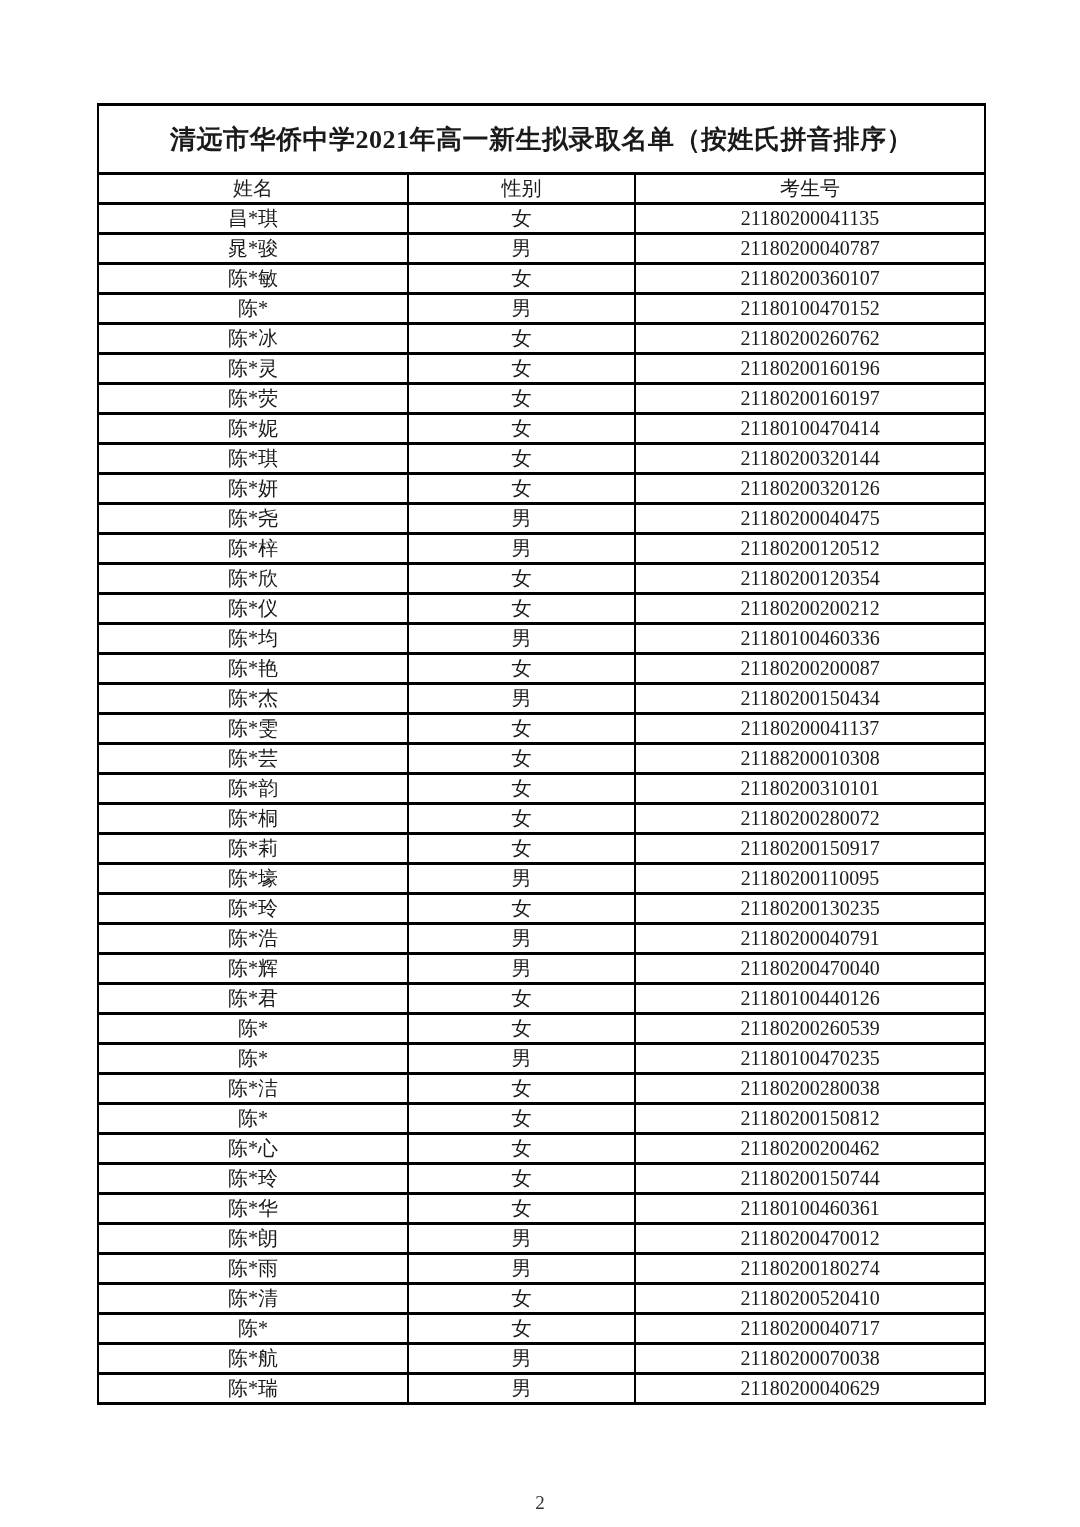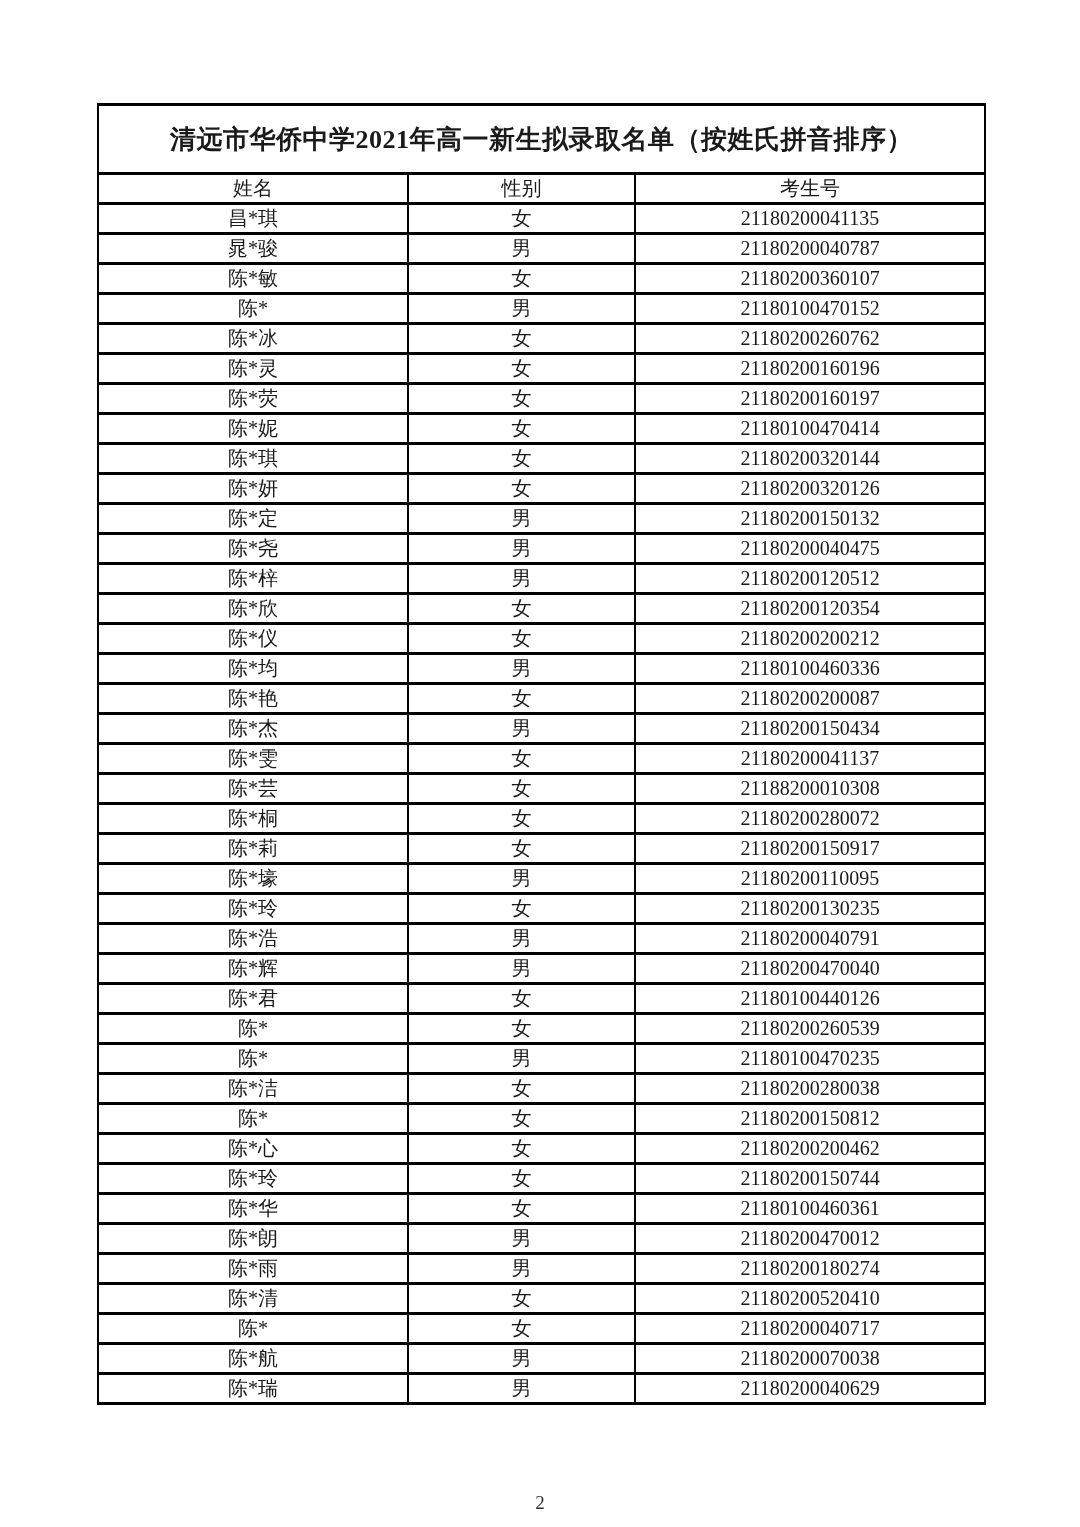--- a/index.html
+++ b/index.html
@@ -104,25 +104,20 @@
           <td>陈*琪</td>
           <td>女</td>
           <td>21180200320144</td>
         </tr>
         <tr>
           <td>陈*妍</td>
           <td>女</td>
           <td>21180200320126</td>
         </tr>
         <tr>
-          <td>陈*定</td>
-          <td>男</td>
-          <td>21180200150132</td>
-        </tr>
-        <tr>
           <td>陈*尧</td>
           <td>男</td>
           <td>21180200040475</td>
         </tr>
         <tr>
           <td>陈*梓</td>
           <td>男</td>
           <td>21180200120512</td>
         </tr>
         <tr>
@@ -152,20 +147,25 @@
         </tr>
         <tr>
           <td>陈*雯</td>
           <td>女</td>
           <td>21180200041137</td>
         </tr>
         <tr>
           <td>陈*芸</td>
           <td>女</td>
           <td>21188200010308</td>
+        </tr>
+        <tr>
+          <td>陈*韵</td>
+          <td>女</td>
+          <td>21180200310101</td>
         </tr>
         <tr>
           <td>陈*桐</td>
           <td>女</td>
           <td>21180200280072</td>
         </tr>
         <tr>
           <td>陈*莉</td>
           <td>女</td>
           <td>21180200150917</td>

